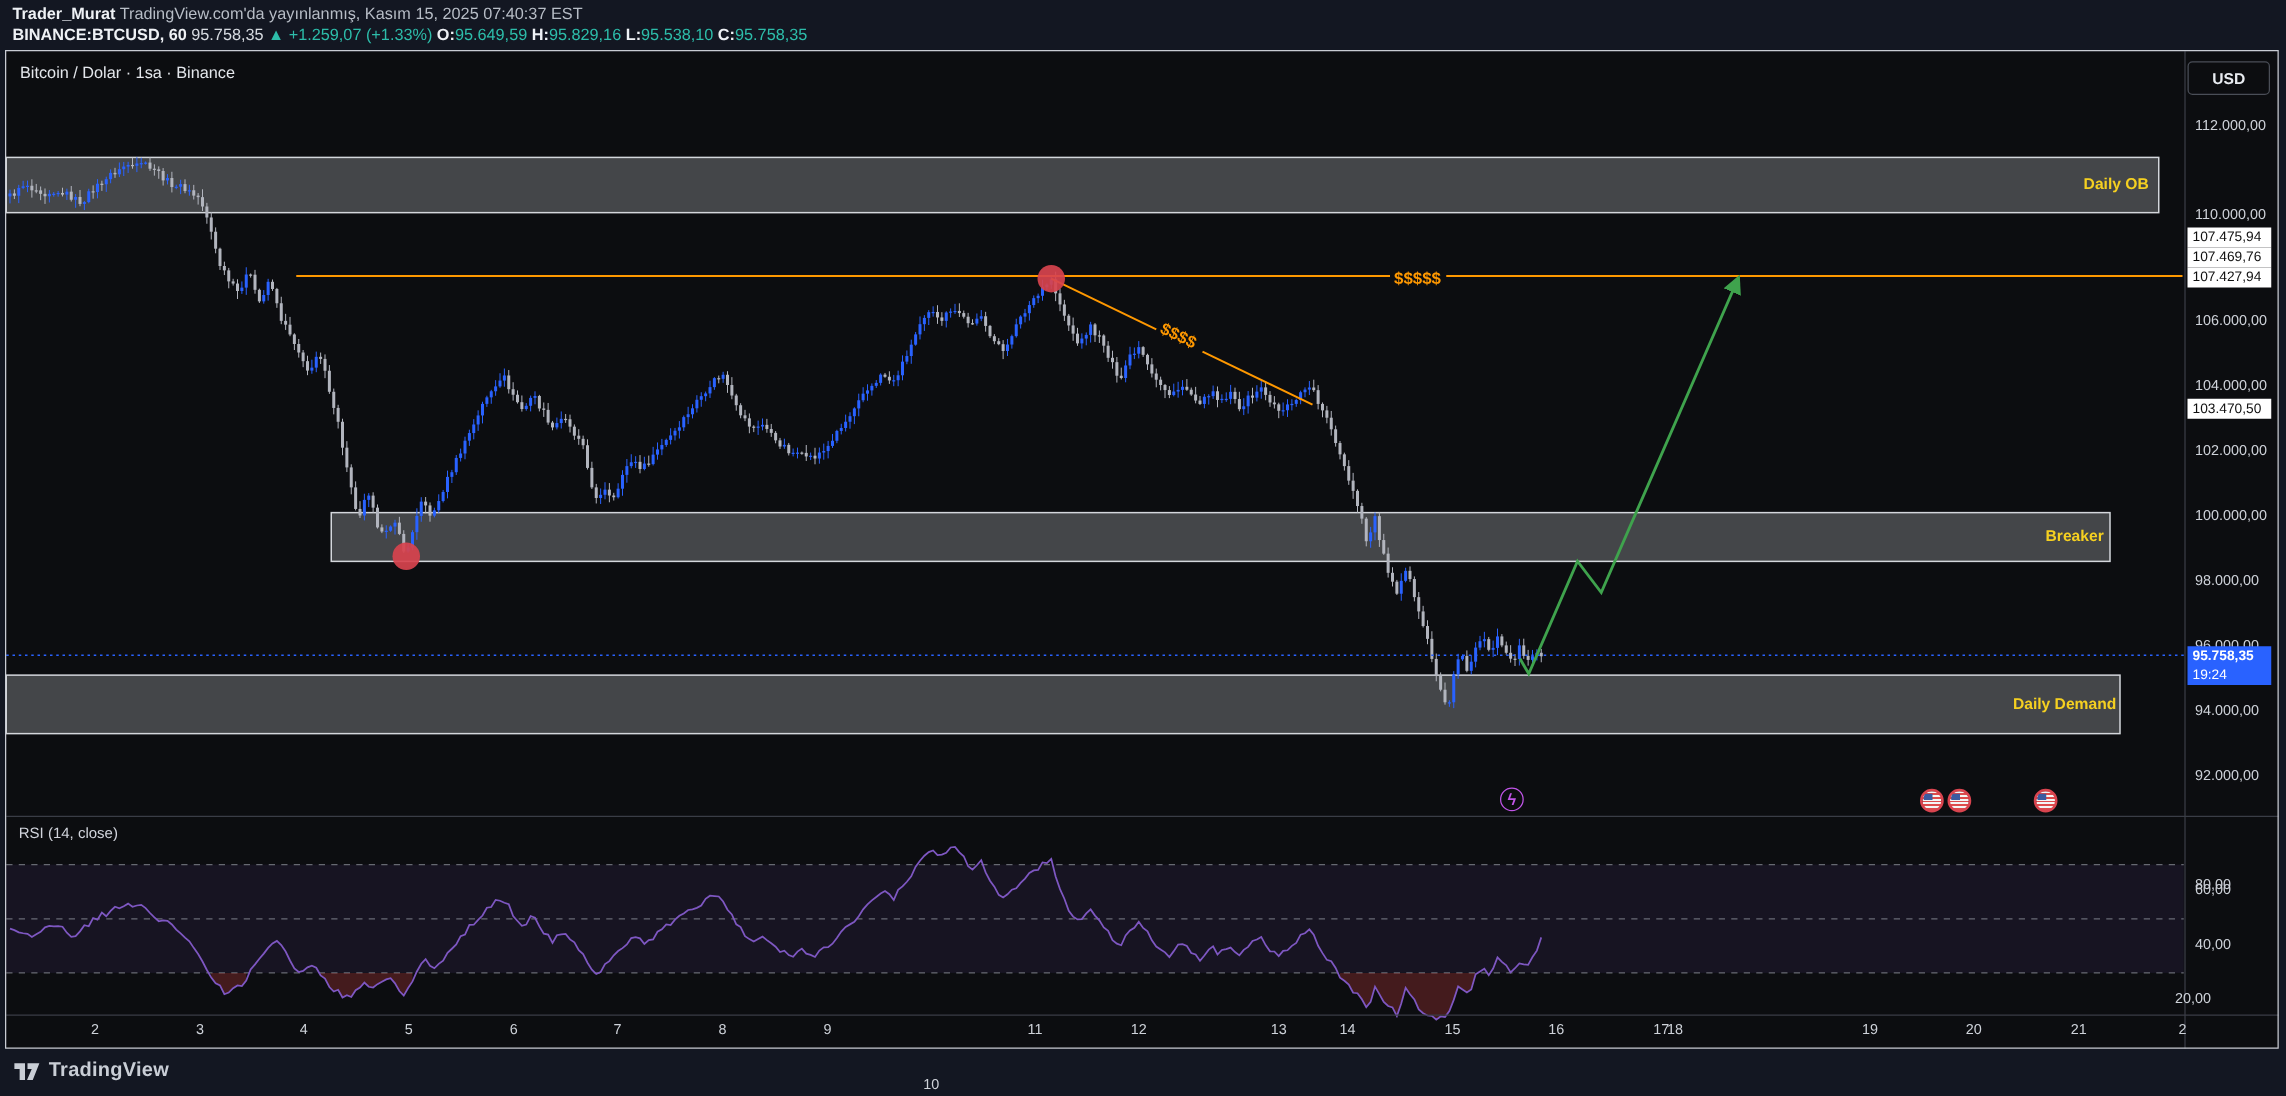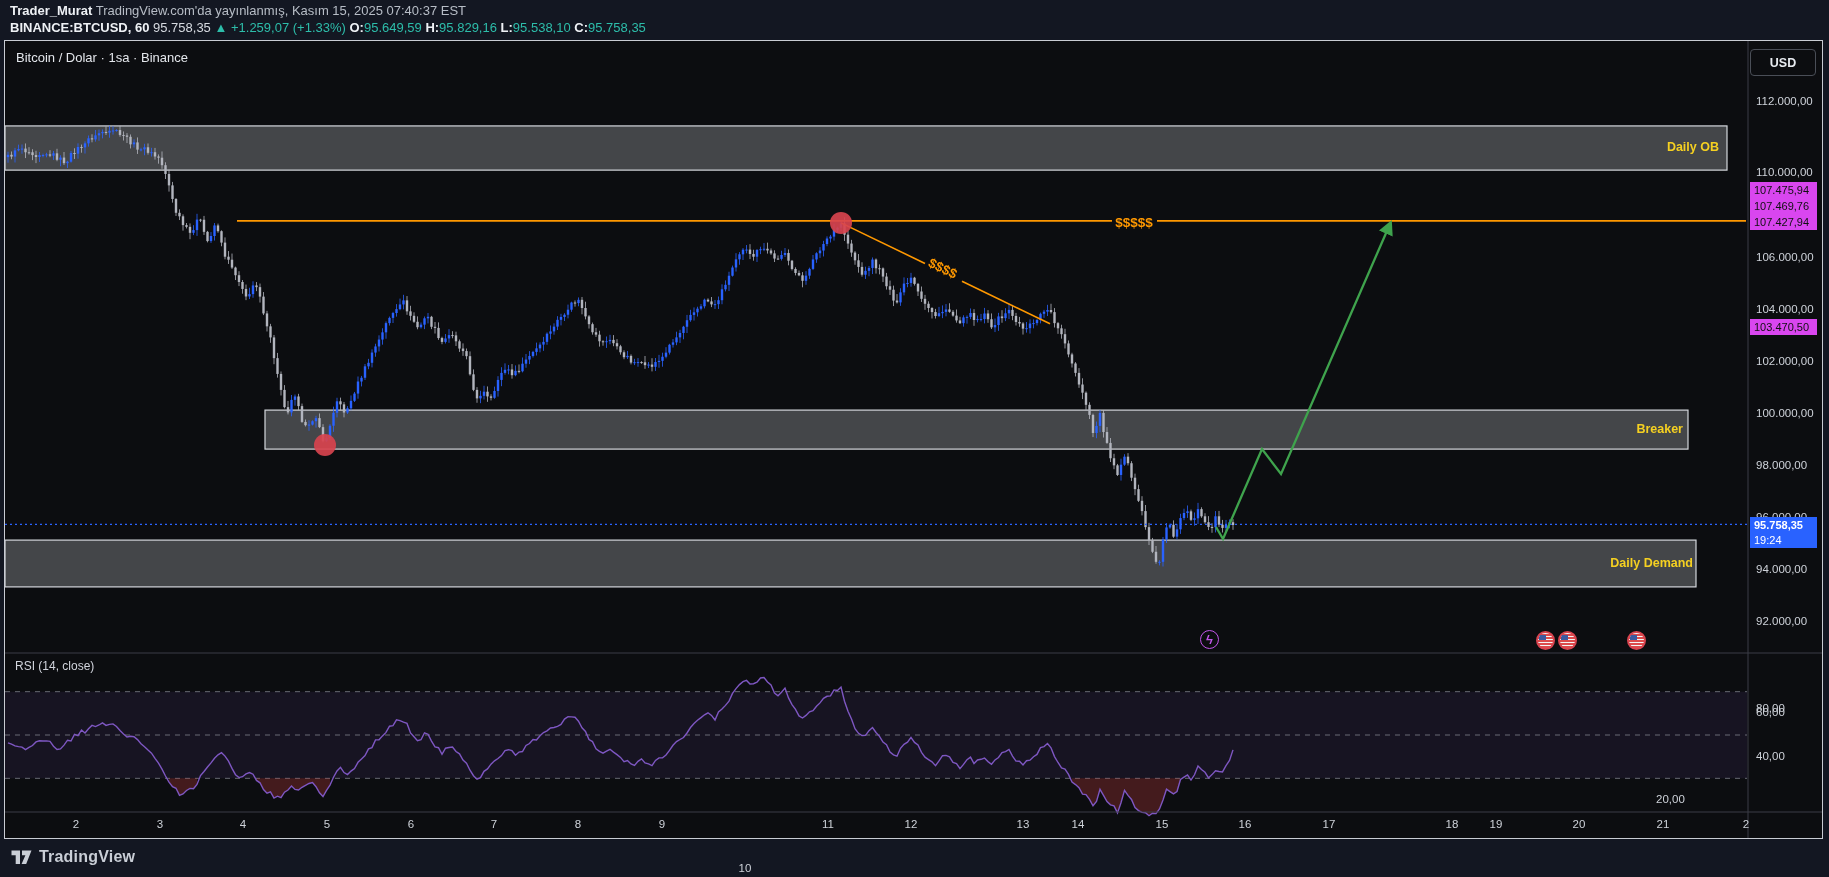--- a/index.html
+++ b/index.html
@@ -12,21 +12,21 @@
   .hline2 .lbl{font-weight:bold;color:#eef1f5;text-align:center;}
   .hline2 .val{color:#2dbdaa;}
   .panel-border{position:absolute;left:4px;top:40px;width:1817px;height:797px;
       border:1.5px solid #c9ccd3;pointer-events:none;z-index:6;}
   .chart-title{position:absolute;left:16px;top:50px;font-size:13px;color:#e4e7ec;z-index:4;}
   .rsi-title{position:absolute;left:15px;top:659px;font-size:12px;color:#d1d4dc;z-index:4;}
   .usd-btn{position:absolute;left:1750px;top:49px;width:64px;height:25px;border:1px solid #4a4e57;
       border-radius:4px;color:#e8ebf0;font-size:12.5px;font-weight:bold;display:flex;
       align-items:center;justify-content:center;z-index:5;background:#0c0d10;}
   .zone-label{position:absolute;color:#f5d021;font-weight:bold;font-size:12.5px;z-index:4;}
-  .o-label{position:absolute;left:1750px;width:63px;height:16px;background:#d946ef;color:#101010;
+  .o-label{position:absolute;left:1750px;width:63px;height:16px;background:#ffffff;color:#101010;
       font-size:11px;line-height:16px;padding-left:4px;z-index:5;}
   .p-label{position:absolute;left:1750px;top:517px;width:63px;background:#2962ff;color:#fff;
       font-size:11px;padding-left:4px;z-index:5;}
   .p-label .row1{font-weight:bold;line-height:16px;}
   .p-label .row2{line-height:15px;}
   .tick{position:absolute;font-size:11.5px;color:#ced2d9;z-index:3;}
   .ttick{transform:translateX(-50%);}
   .flag{position:absolute;width:15px;height:15px;border:2px solid #d9444f;border-radius:50%;
       overflow:hidden;z-index:4;background:repeating-linear-gradient(#f4f4f4 0 1.5px,#dd4b4b 1.5px 3px);}
   .flag .canton{position:absolute;left:1.5px;top:2px;width:7px;height:5.5px;background:#3b5aa0;}
@@ -820,40 +820,40 @@
       <div class="tick" style="left: 1756px; top: 407px;">100.000,00</div>
       <div class="tick" style="left: 1756px; top: 459px;">98.000,00</div>
       <div class="tick" style="left: 1756px; top: 511px;">96.000,00</div>
       <div class="tick" style="left: 1756px; top: 563px;">94.000,00</div>
       <div class="tick" style="left: 1756px; top: 615px;">92.000,00</div>
     </div>
   <div id="rsi-ticks">
       <div class="tick" style="left: 1756px; top: 663px; margin-top: 39px;">80,00</div>
       <div class="tick" style="left: 1756px; top: 706.334px;">60,00</div>
       <div class="tick" style="left: 1756px; top: 749.668px;">40,00</div>
-      <div class="tick" style="left: 1656px; top: 793.002px;">20,00</div>
+      <div class="tick" style="left: 1740px; top: 793.002px;">20,00</div>
     </div>
   <div id="time-ticks">
       <div class="tick ttick" style="left: 76px; top: 818px;">2</div>
       <div class="tick ttick" style="left: 160px; top: 818px;">3</div>
       <div class="tick ttick" style="left: 243px; top: 818px;">4</div>
       <div class="tick ttick" style="left: 327px; top: 818px;">5</div>
       <div class="tick ttick" style="left: 411px; top: 818px;">6</div>
       <div class="tick ttick" style="left: 494px; top: 818px;">7</div>
       <div class="tick ttick" style="left: 578px; top: 818px;">8</div>
       <div class="tick ttick" style="left: 662px; top: 818px;">9</div>
       <div class="tick ttick" style="left: 745px; top: 818px; margin-top: 44px;">10</div>
       <div class="tick ttick" style="left: 828px; top: 818px;">11</div>
       <div class="tick ttick" style="left: 911px; top: 818px;">12</div>
       <div class="tick ttick" style="left: 995px; top: 818px; margin-left: 28px;">13</div>
       <div class="tick ttick" style="left: 1078px; top: 818px;">14</div>
       <div class="tick ttick" style="left: 1162px; top: 818px;">15</div>
       <div class="tick ttick" style="left: 1245px; top: 818px;">16</div>
       <div class="tick ttick" style="left: 1329px; top: 818px;">17</div>
-      <div class="tick ttick" style="left: 1452px; top: 818px; text-align: right;">18</div>
+      <div class="tick ttick" style="left: 1340px; top: 818px; text-align: right;">18</div>
       <div class="tick ttick" style="left: 1496px; top: 818px;">19</div>
       <div class="tick ttick" style="left: 1579px; top: 818px;">20</div>
       <div class="tick ttick" style="left: 1663px; top: 818px;">21</div>
       <div class="tick ttick" style="left: 1746px; top: 818px;">2</div>
     </div>
   <div id="event-icons">
       <div class="bolt" style="left: 1200px; top: 630px;">ϟ</div>
       <div class="flag" style="left: 1535.5px; top: 630.5px;">
         <div class="canton"></div>
       </div>

